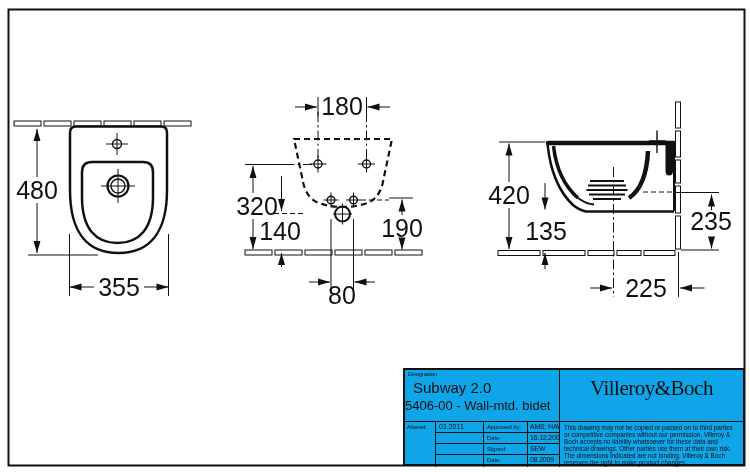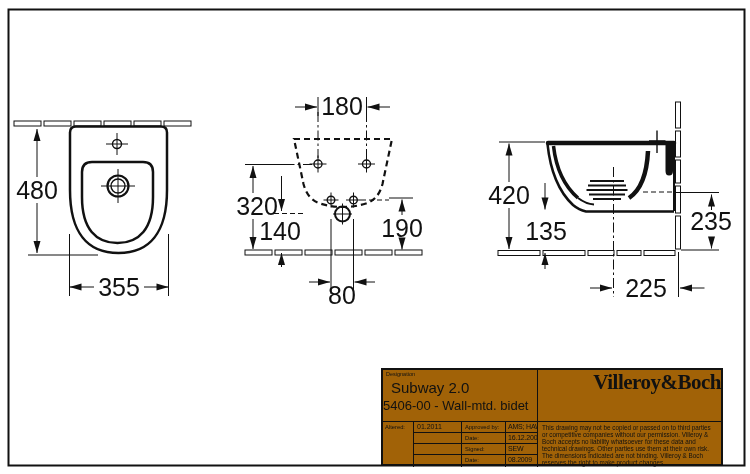--- a/index.html
+++ b/index.html
@@ -10,29 +10,29 @@
            text-anchor:middle;dominant-baseline:central;}
   .ln{stroke:#111;fill:none;}
   .s1{stroke-width:1;} .s14{stroke-width:1.4;} .s2{stroke-width:2;} .s22{stroke-width:2.2;}
   .s25{stroke-width:2.5;} .s35{stroke-width:3.5;} .s4{stroke-width:4.5;}
   .dash{stroke-dasharray:6 4;} .dashsm{stroke-dasharray:5 3;} .dashdot{stroke-dasharray:10 3 2.5 3;}
   .hrect{fill:#fff;stroke:#111;stroke-width:1;}
   .lbg{fill:#fff;stroke:none;}
   .solidfill{fill:#111;stroke:none;}
 
   
-  .titleblock{position:absolute;left:381px;top:368px;width:342px;height:98px;
-              box-sizing:border-box;border:2px solid #111;background:#a16207;}
+  .titleblock{position:absolute;left:403px;top:368px;width:342px;height:98px;
+              box-sizing:border-box;border:2px solid #111;background:#0ea5e9;}
   .tb-top{display:flex;height:52px;border-bottom:1.5px solid #111;box-sizing:border-box;}
   .tb-designation{width:155px;box-sizing:border-box;border-right:1.5px solid #111;overflow:hidden;}
   .tb-designation-label{font-size:5.5px;padding:1px 0 0 3px;}
   .tb-name{font-size:15px;padding:2px 0 0 8px;white-space:nowrap;}
   .tb-code{font-size:13px;padding:2px 0 0 0;white-space:nowrap;}
-  .tb-brand{flex:1;text-align:right;font-family:"Liberation Serif",serif;font-weight:bold;
-            font-size:21px;letter-spacing:-0.5px;padding-top:0;white-space:nowrap;}
+  .tb-brand{flex:1;text-align:center;font-family:"Liberation Serif",serif;font-weight:normal;
+            font-size:21px;letter-spacing:-0.5px;padding-top:6px;white-space:nowrap;}
   .tb-bottom{display:flex;height:44.5px;}
   .tb-table{width:155px;box-sizing:border-box;border-right:1.5px solid #111;
             display:grid;grid-template-columns:31px 48px 44px 1fr;grid-template-rows:repeat(4,1fr);}
   .tb-table div{box-sizing:border-box;overflow:hidden;white-space:nowrap;}
   .c-altered{grid-row:1/5;border-right:1px solid #111;font-size:5.8px;padding:2px 0 0 2px;}
   .c2{border-right:1px solid #111;font-size:7px;padding:1px 0 0 3px;}
   .c3{border-right:1px solid #111;font-size:5.8px;padding:2px 0 0 3px;}
   .c4{font-size:7px;padding:1px 0 0 2px;letter-spacing:-0.2px;}
   .rb{border-bottom:1px solid #111;}
   .tb-disclaimer{flex:1;font-size:6.3px;line-height:1.12;padding:2px 3px 0 4px;box-sizing:border-box;}

